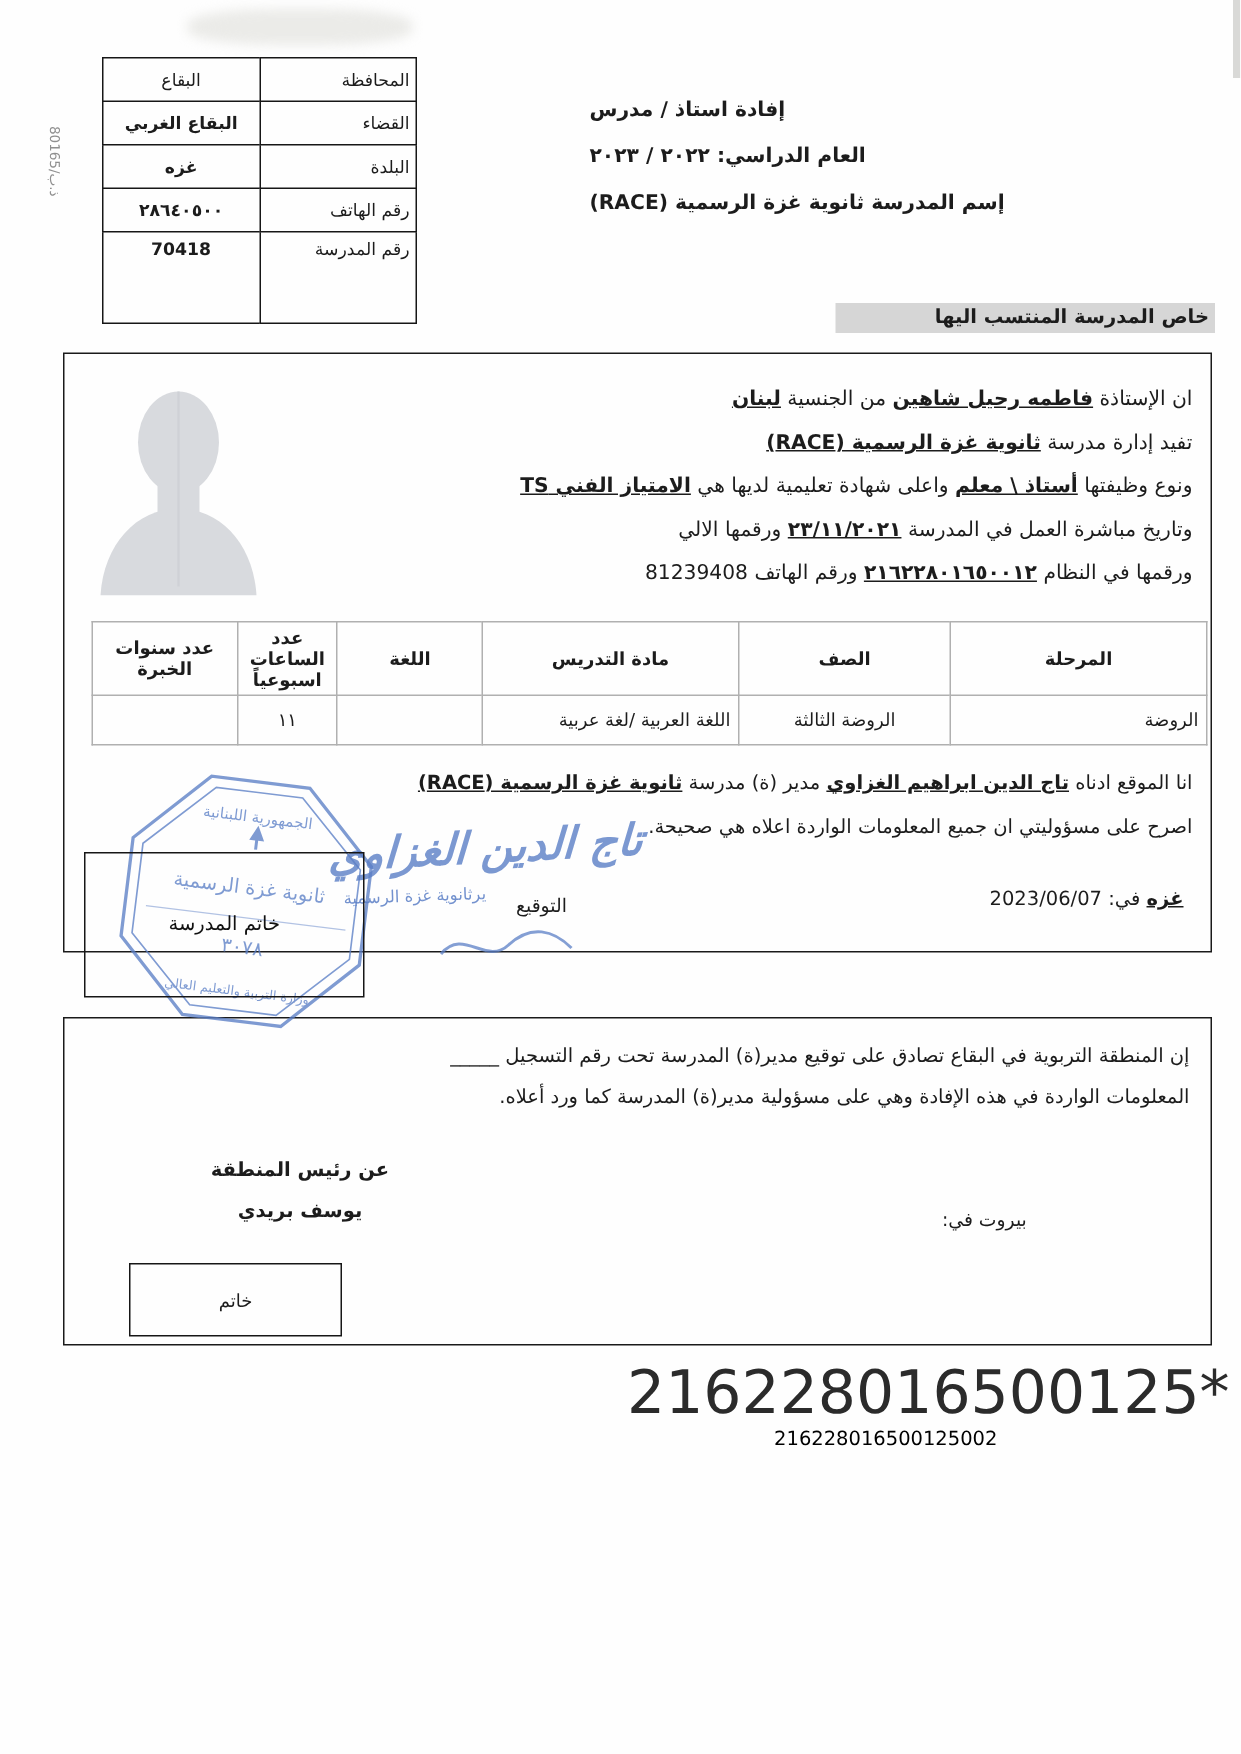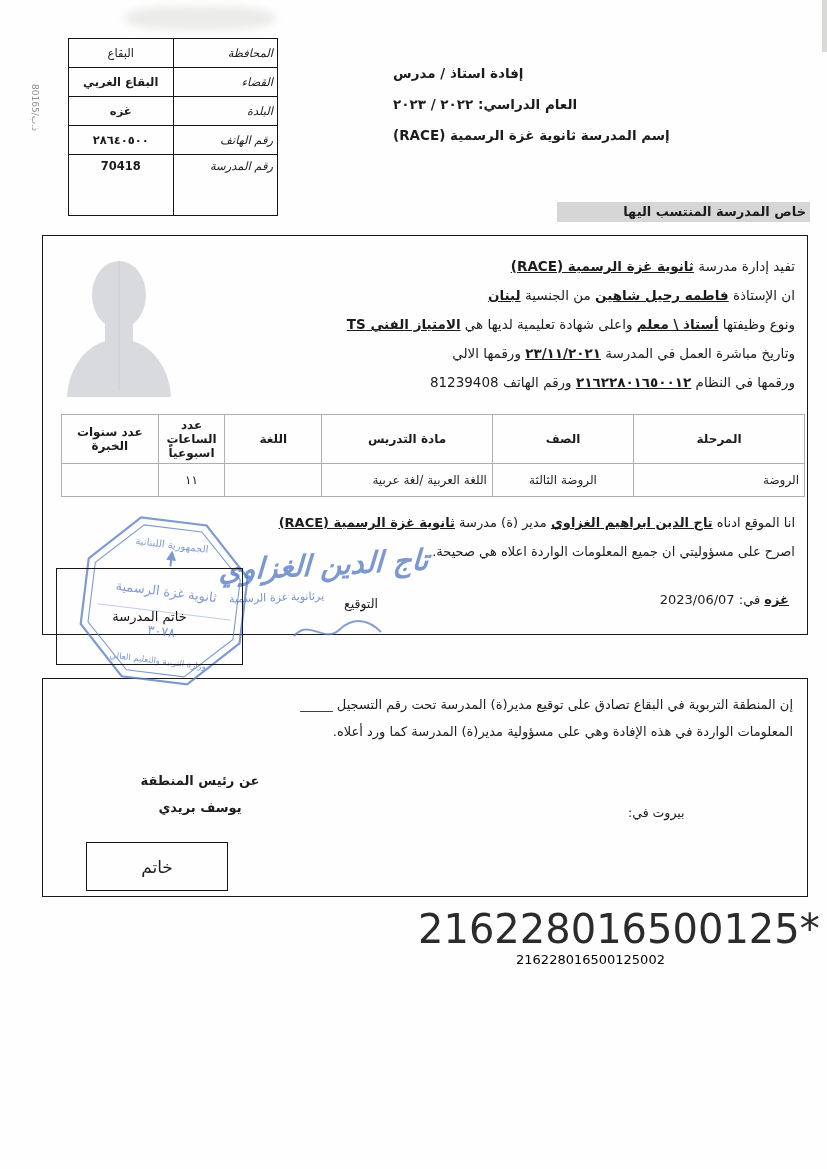--- a/index.html
+++ b/index.html
@@ -10,21 +10,21 @@
   
   .smudge-top{position:absolute;left:125px;top:6px;width:150px;height:24px;
     background:#e3e3df;border-radius:40%;filter:blur(4px);opacity:.7;}
   .edge-right{position:absolute;right:0;top:0;width:5px;height:52px;background:#bfbfbd;opacity:.6;}
   .side-code{position:absolute;left:30px;top:84px;writing-mode:vertical-rl;text-orientation:sideways;
     font-size:9px;color:#8f8f8f;letter-spacing:1px;direction:ltr;}
 
   
   .info-table{position:absolute;left:68px;top:38px;width:210px;border-collapse:collapse;direction:rtl;}
   .info-table td{border:1px solid #161616;font-size:11.5px;padding:2px 4px;height:24px;}
-  .info-table td.lbl{width:50%;text-align:right;vertical-align:middle;font-style:italic;}
+  .info-table td.lbl{width:50%;text-align:right;vertical-align:middle;}
   .info-table td.val{width:50%;text-align:center;vertical-align:middle;font-weight:bold;}
   .info-table tr:first-child td.val{font-weight:normal;}
   .info-table tr:last-child td{height:54px;vertical-align:top;padding-top:4px;}
 
   
   .doc-header{position:absolute;left:393px;top:58px;width:420px;text-align:left;direction:rtl;}
   .doc-header div{white-space:nowrap;font-weight:bold;font-size:13.5px;line-height:31px;}
 
   
   .section-bar{position:absolute;left:557px;width:253px;height:20px;background:#d6d6d6;
@@ -69,21 +69,21 @@
   .hw-scribble{position:absolute;left:246px;top:380px;z-index:2;}
 
   
   .region-par{position:absolute;right:14px;top:12px;width:475px;text-align:right;font-size:13px;line-height:27px;}
   .region-par div{white-space:nowrap;}
   .chief{position:absolute;left:72px;top:88px;width:170px;text-align:center;font-weight:bold;
     font-size:13px;line-height:27px;}
   .beirut{position:absolute;left:585px;top:126px;font-size:12.5px;white-space:nowrap;}
   .khatim-box{position:absolute;left:43px;top:163px;width:140px;height:47px;border:1.5px solid #161616;
     display:flex;align-items:center;justify-content:center;}
-  .khatim-box span{font-size:17px;text-align:center;}
+  .khatim-box span{font-size:12px;text-align:center;}
 
   
   .big-number{position:absolute;left:418px;top:906px;width:345px;text-align:right;direction:ltr;
     font-size:40px;color:#2b2b2b;white-space:nowrap;letter-spacing:0px;}
   .small-number{position:absolute;left:418px;top:952px;width:345px;text-align:center;direction:ltr;
     font-size:13px;color:#000000;}
 </style>
 </head>
 <body>
 
@@ -129,22 +129,22 @@
   <div class="box box1">
 
     <svg class="photo" viewBox="0 0 116 146">
       <ellipse cx="58" cy="44" rx="27" ry="34" fill="#d8dade"></ellipse>
       <rect x="44" y="68" width="28" height="26" fill="#d8dade"></rect>
       <path d="M6 146 C8 112 30 88 58 88 C86 88 108 112 110 146 Z" fill="#d8dade"></path>
       <line x1="58" y1="10" x2="58" y2="140" stroke="#cfd1d6" stroke-width="1.5"></line>
     </svg>
 
     <div class="par">
+      <div><span>ان الإستاذة </span><span class="bu">فاطمه رحيل شاهين</span><span> من الجنسية </span><span class="bu">لبنان</span></div>
       <div><span>تفيد إدارة مدرسة </span><span class="bu">ثانوية غزة الرسمية (RACE)</span></div>
-      <div><span>ان الإستاذة </span><span class="bu">فاطمه رحيل شاهين</span><span> من الجنسية </span><span class="bu">لبنان</span></div>
       <div><span>ونوع وظيفتها </span><span class="bu">أستاذ \ معلم</span><span> واعلى شهادة تعليمية لديها هي </span><span class="bu">الامتياز الفني TS</span></div>
       <div><span>وتاريخ مباشرة العمل في المدرسة </span><span class="bu">٢٣/١١/٢٠٢١</span><span> ورقمها الالي</span></div>
       <div><span>ورقمها في النظام </span><span class="bu">٢١٦٢٢٨٠١٦٥٠٠١٢</span><span> ورقم الهاتف 81239408</span></div>
     </div>
 
     <table class="subject-table">
       <colgroup>
         <col style="width:23%">
           <col style="width:19%">
           <col style="width:23%">

